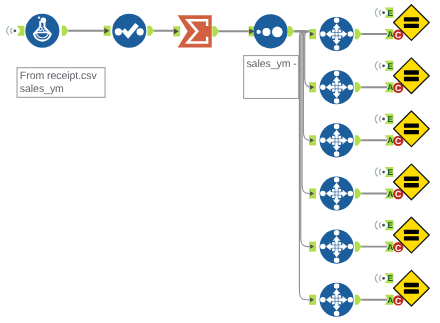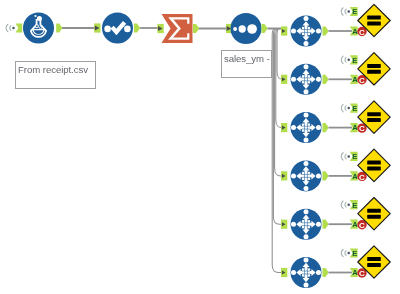--- a/index.html
+++ b/index.html
@@ -12,23 +12,24 @@
          letter-spacing:-0.06px;}
   .annot div{display:block;}
 </style>
 </head>
 <body>
 
 <div id="canvas">
 
   <div class="annot" style="left:15px;top:61px;width:81px;height:28px;">
     <div>From receipt.csv</div>
+    <div>sales_ym</div>
   </div>
 
-  <div class="annot" style="left:221px;top:50px;width:51px;height:28px;">
+  <div class="annot" style="left:221px;top:50px;width:51px;height:40px;">
     <div>sales_ym -</div>
   </div>
 
   <svg class="layer" viewBox="0 0 400 294" xmlns="http://www.w3.org/2000/svg">
 <g>
   <line x1="62" y1="28" x2="98" y2="28" stroke="#8f8f8f" stroke-width="1.8"></line>
   <line x1="140" y1="28" x2="162" y2="28" stroke="#8f8f8f" stroke-width="1.8"></line>
   <line x1="196" y1="28.5" x2="229" y2="28.5" stroke="#8f8f8f" stroke-width="1.8"></line>
   <path d="M 267.5 28.5 H 284" fill="none" stroke="#8f8f8f" stroke-width="2.0" stroke-linecap="butt"></path>
   <path d="M 267.5 28.5 L 280.0 28.5 C 277.5 29.0 277.0 30.5 277.0 35.0 L 277.0 71.3 C 277.0 77.1 278.6 79.3 283.2 79.3 L 284 79.3" fill="none" stroke="#8f8f8f" stroke-width="1.05" stroke-linecap="butt"></path>

